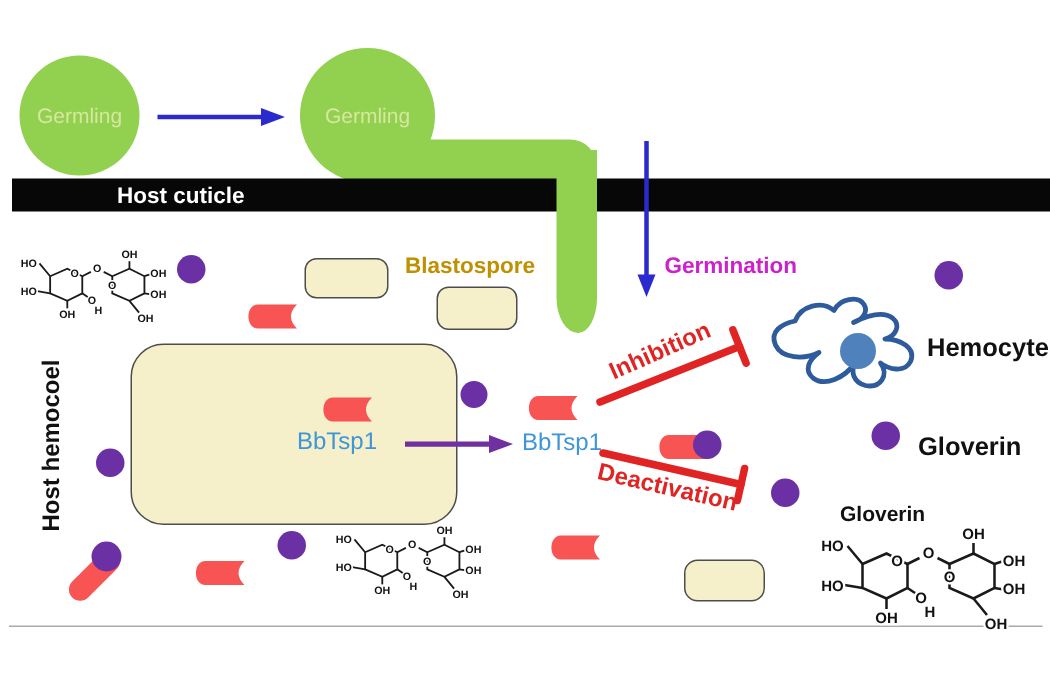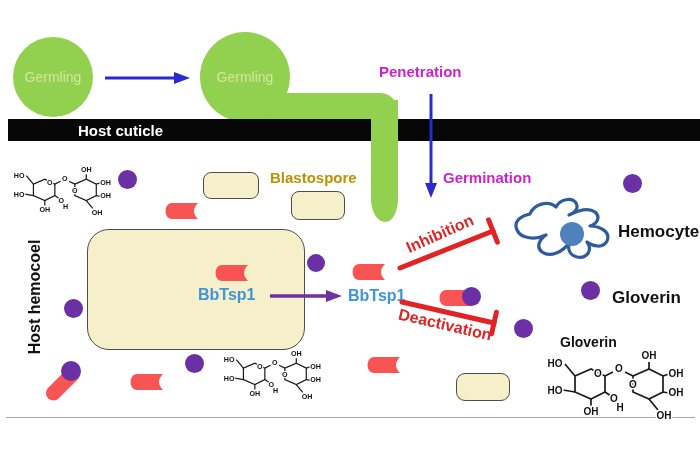--- a/index.html
+++ b/index.html
@@ -21,21 +21,21 @@
 
   
   .cuticle{left:8px;top:119px;width:686px;height:22px;background:var(--cuticle-black,#070707);
     z-index:3;display:flex;align-items:center;padding-left:16px;}
   .cuticle-label{position:absolute;left:70px;color:#fff;font-weight:bold;font-size:15px;}
 
   
   .process{color:var(--process-magenta,#cc22cc);font-weight:bold;font-size:15px;z-index:6;}
   .gold-label{color:var(--blastospore-gold,#bf9000);font-weight:bold;font-size:15px;z-index:6;}
   .black-label{color:var(--text-black,#111);font-weight:bold;z-index:6;}
-  .bbtsp1{color:var(--bbtsp1-blue,#3e95d8);font-weight:bold;font-size:16px;z-index:6;}
+  .bbtsp1{color:var(--bbtsp1-blue,#3e95d8);font-weight:normal;font-size:16px;z-index:6;}
 
   
   .cream{background:var(--cell-cream,#f5f0ca);border:1.5px solid var(--cell-border,#4d4d4d);z-index:2;}
   .blasto-small-1{left:203px;top:172px;width:54px;height:25px;border-radius:8px;}
   .blasto-small-2{left:291px;top:191px;width:52px;height:27px;border-radius:8px;}
   .blasto-small-3{left:456px;top:373px;width:52px;height:26px;border-radius:9px;}
   .big-cell{left:87px;top:229px;width:216px;height:119px;border-radius:22px;}
 
   
   .dot{background:var(--gloverin-purple,#6b30a3);border-radius:50%;z-index:7;}
@@ -83,21 +83,20 @@
   <div class="abs fungus germ-hbar"></div>
   <div class="abs fungus germ-tube"></div>
   <div class="abs fungus germling-circle">
     <span class="stage-label">Germling</span>
   </div>
 
   <div class="abs cuticle">
     <span class="cuticle-label">Host cuticle</span>
   </div>
 
-  <div class="abs process" style="left:379px;top:63px;">Penetration</div>
   <svg class="abs" style="left:423px;top:92px;z-index:5;" width="16" height="112" viewBox="0 0 16 112">
     <line class="blue-line" x1="8" y1="2" x2="8" y2="92"></line>
     <polygon class="blue-head" points="8,106 2,91 14,91"></polygon>
   </svg>
   <div class="abs process" style="left:443px;top:169px;">Germination</div>
 
   <div class="abs gold-label" style="left:270px;top:169px;">Blastospore</div>
   <div class="abs cream blasto-small-1"></div>
   <div class="abs cream blasto-small-2"></div>
   <div class="abs cream blasto-small-3"></div>

